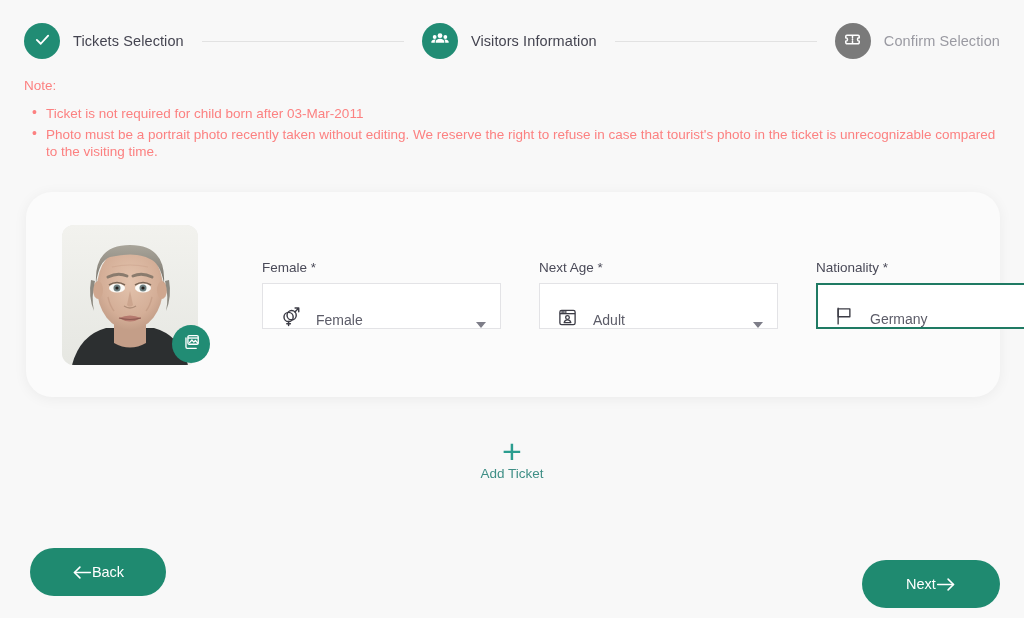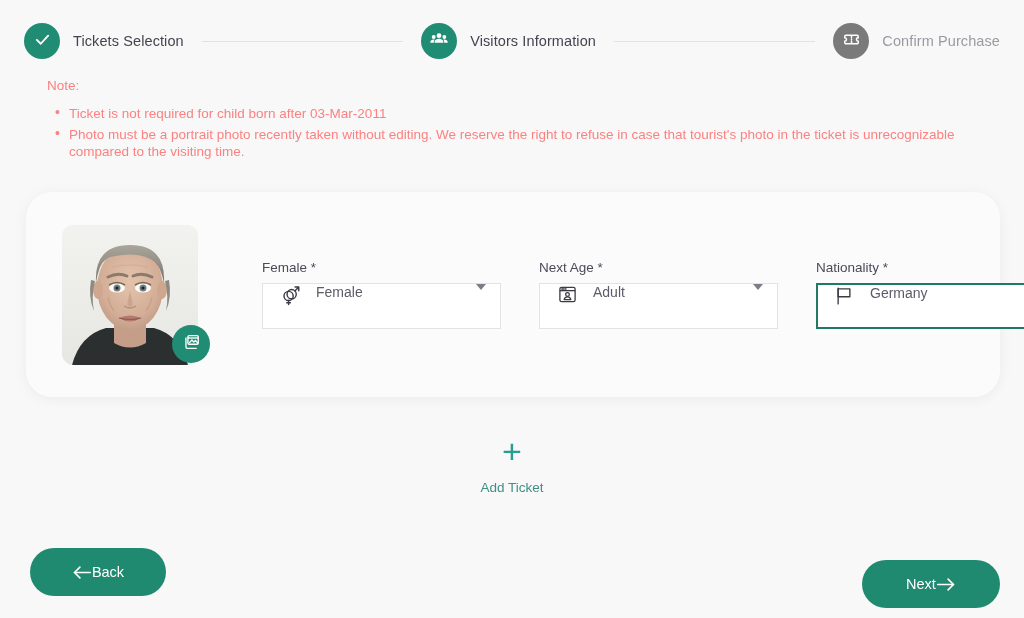--- a/index.html
+++ b/index.html
@@ -28,21 +28,21 @@
   .step-circle.inactive { background: #7a7a7a; }
   .step-label {
     margin-left: 13px; font-size: 14.5px; letter-spacing: .1px;
     white-space: nowrap;
   }
   .step-label.on { color: #444450; }
   .step-label.off { color: #9a9aa2; }
   .connector { flex: 1 1 auto; height: 1px; background: #e2e2e2; margin: 0 18px; }
 
   
-  .note-block { padding: 12px 13px 0 24px; margin-left: 23px; }
+  .note-block { padding: 12px 13px 0 24px; }
   .note-title { color: #fc8181; font-size: 13.5px; margin-bottom: 12px; }
   .note-list { list-style: none; margin: 0; padding: 0; }
   .note-list li {
     position: relative; color: #fc8181; font-size: 13.5px;
     line-height: 17.5px; padding-left: 22px; margin-bottom: 3px;
     max-width: 980px;
   }
   .note-list li::before {
     content: "•"; position: absolute; left: 8px; top: -1px;
     color: #fc8181; font-size: 14px;
@@ -69,39 +69,39 @@
     cursor: pointer;
   }
 
   .fields { display: flex; align-items: flex-end; margin-left: 64px; gap: 38px; }
   .field { width: 239px; }
   .field-label {
     font-size: 13.5px; color: #4a4a58; margin-bottom: 8px; display: block;
   }
   .select-box {
     height: 46px; border: 1px solid #e3e3e6; border-radius: 0;
-    background: #ffffff; display: flex; align-items: flex-start;
+    background: #ffffff; display: flex; align-items: flex-end;
     padding: 0 14px 0 15px; cursor: pointer; position: relative;
   }
   .select-box.focused { border: 2px solid #1f7a63; padding: 0 13px 0 14px; }
   .select-icon { flex: 0 0 24px; display: flex; align-items: center; justify-content: center; }
   .select-value {
     margin-left: 14px; font-size: 14px; color: #5c5c68; flex: 1 1 auto;
     overflow: hidden; text-overflow: ellipsis; white-space: nowrap;
   }
   .caret { width: 0; height: 0; border-left: 5.5px solid transparent;
            border-right: 5.5px solid transparent; border-top: 6px solid #7d7d88; }
 
   
   .add-ticket {
     position: absolute; left: 0; right: 0; top: 436px;
     display: flex; flex-direction: column; align-items: center; cursor: pointer;
   }
   .add-plus { color: #2a9d8f; font-size: 34px; line-height: 30px; font-weight: 400; }
-  .add-text { margin-top: 14px; font-size: 13.5px; color: #3f8f86; }
+  .add-text { font-size: 13.5px; color: #3f8f86; }
 
   
   .btn {
     position: absolute; height: 48px; border-radius: 24px;
     background: #1f8a70; color: #ffffff; border: none;
     display: flex; align-items: center; justify-content: center; gap: 0;
     font-size: 14.5px; cursor: pointer; font-family: inherit;
   }
   .btn-back { left: 30px; top: 548px; width: 136px; }
   .btn-next { left: 862px; top: 560px; width: 138px; }
@@ -147,21 +147,21 @@
 
     <div class="step">
       <div class="step-circle inactive">
         <span>
           <svg width="19" height="19" viewBox="0 0 24 24" fill="none" stroke="#ffffff" stroke-width="1.9">
             <path d="M3.5 8.2a1.5 1.5 0 0 1 1.5-1.5h14a1.5 1.5 0 0 1 1.5 1.5v1.6a2.2 2.2 0 0 0 0 4.4v1.6a1.5 1.5 0 0 1-1.5 1.5H5a1.5 1.5 0 0 1-1.5-1.5v-1.6a2.2 2.2 0 0 0 0-4.4z"></path>
             <path d="M12 8v1.4M12 11.3v1.4M12 14.6V16" stroke-linecap="round"></path>
           </svg>
         </span>
       </div>
-      <span class="step-label off">Confirm Purchase</span>
+      <span class="step-label off">Confirm Selection</span>
     </div>
 
   </div>
 
   <div class="note-block">
     <div class="note-title">Note:</div>
     <ul class="note-list">
       <li>Ticket is not required for child born after 03-Mar-2011</li>
       <li>Photo must be a portrait photo recently taken without editing. We reserve the right to refuse in case that tourist's photo in the ticket is unrecognizable compared to the visiting time.</li>
     </ul>

